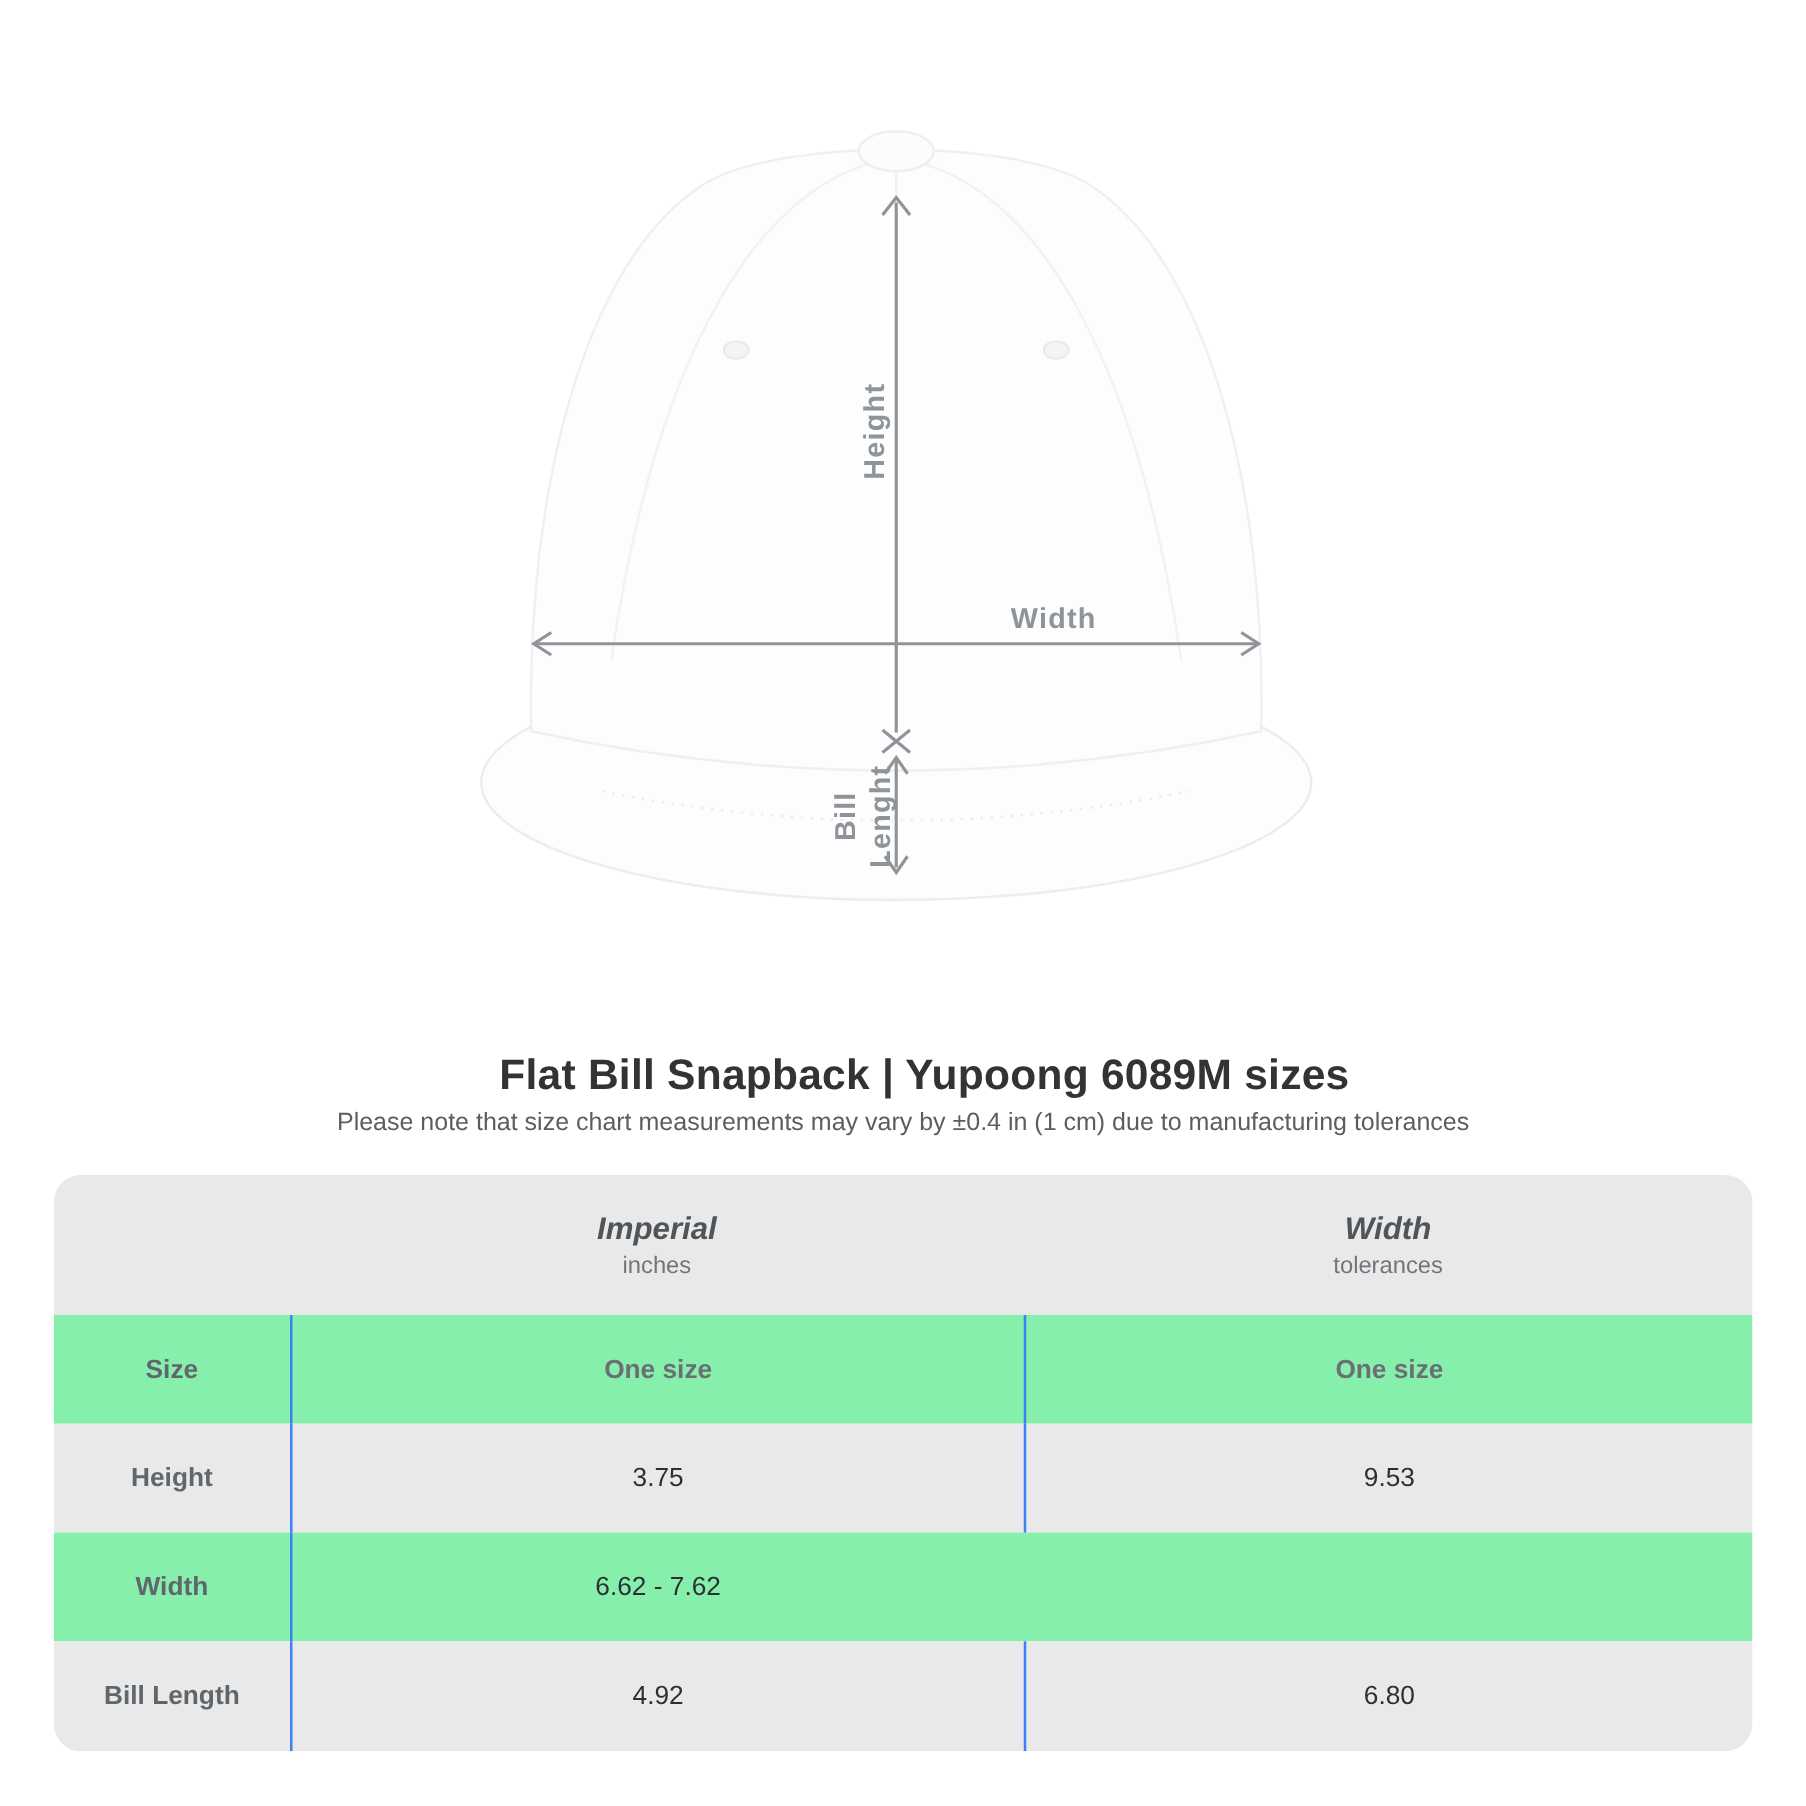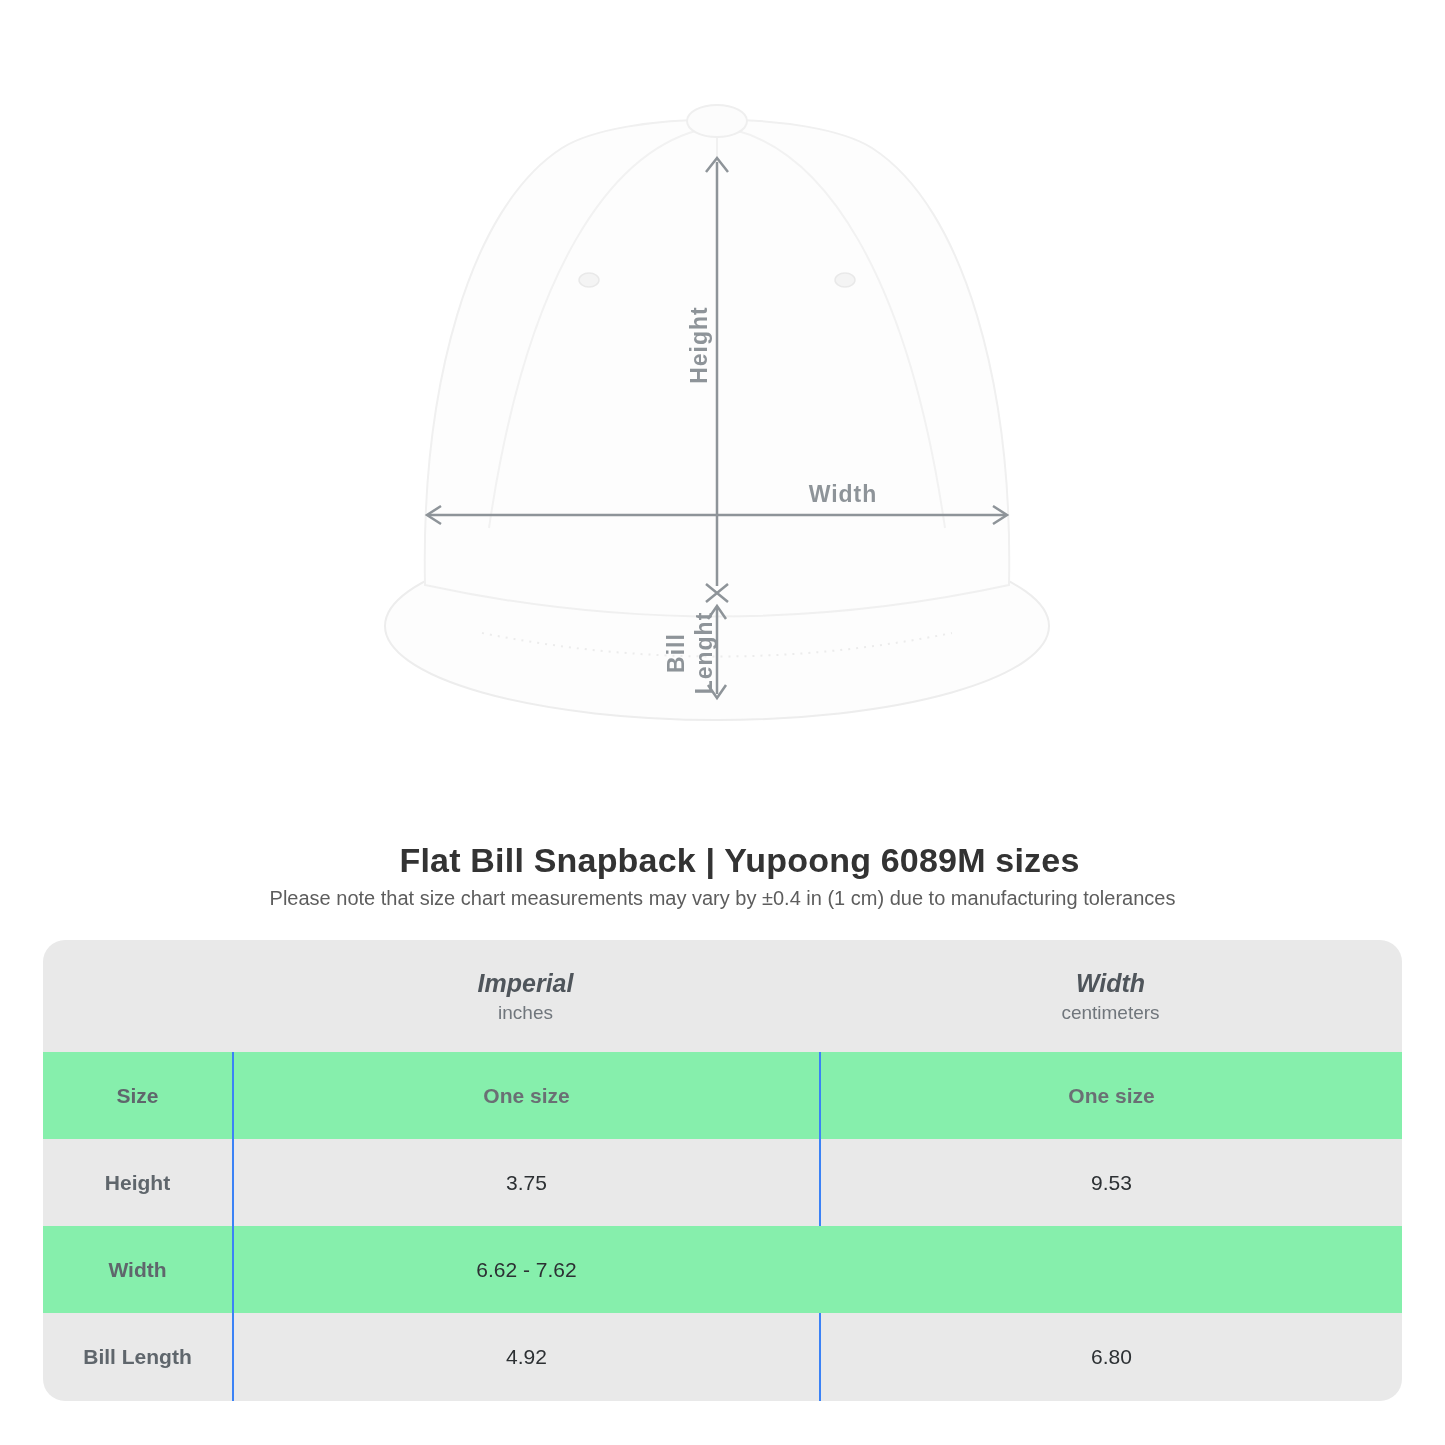--- a/index.html
+++ b/index.html
@@ -94,21 +94,21 @@
 
   <div class="size-table">
     <div class="thead">
       <div class="hcell"></div>
       <div class="hcell">
         <div class="hcell-title">Imperial</div>
         <div class="hcell-sub">inches</div>
       </div>
       <div class="hcell">
         <div class="hcell-title">Width</div>
-        <div class="hcell-sub">centimeters</div>
+        <div class="hcell-sub">tolerances</div>
       </div>
     </div>
 
     <div class="trow trow-size">
       <div class="cell cell-label">Size</div>
       <div class="cell cell-value">One size</div>
       <div class="cell cell-value">One size</div>
     </div>
 
     <div class="trow stripe">

